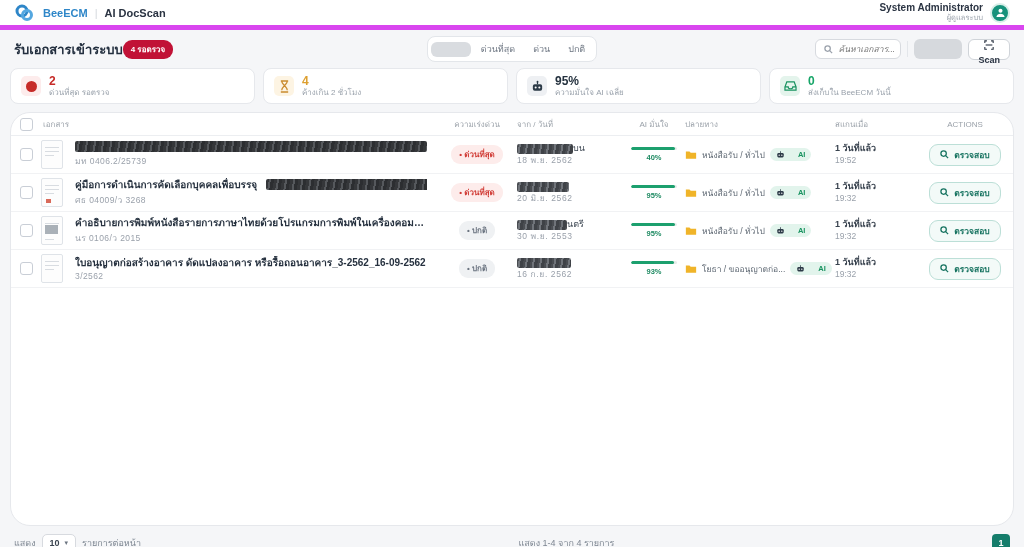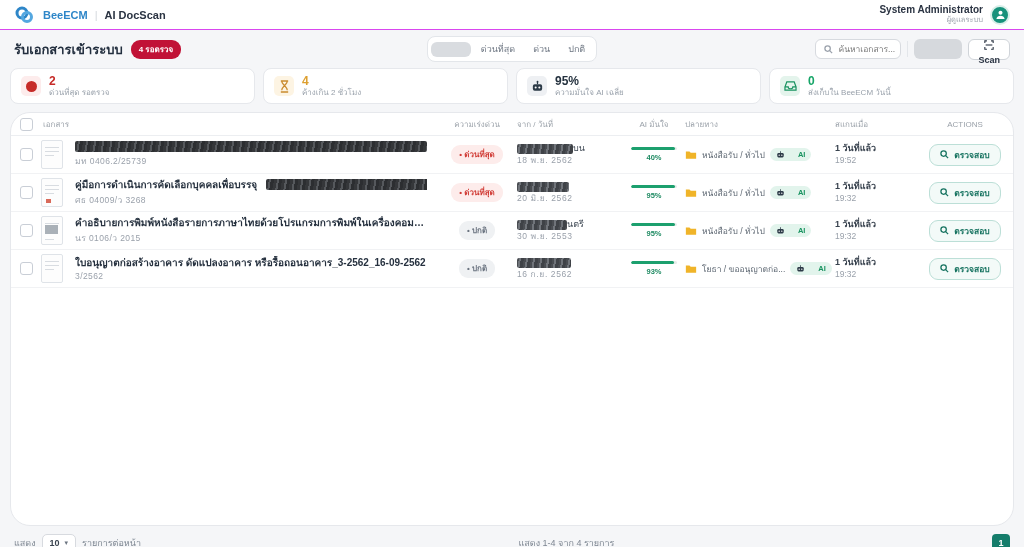--- a/index.html
+++ b/index.html
@@ -1,41 +1,41 @@
 <!DOCTYPE html>
 <html><head>
 <meta charset="utf-8">
 <style>
   *{margin:0;padding:0;box-sizing:border-box;}
   html,body{width:1024px;height:547px;overflow:hidden;}
   body{font-family:"Liberation Sans","DejaVu Sans",sans-serif;background:#f5f6f8;color:#273444;font-size:10px;}
 
   
-  .appbar{height:30px;background:#fff;border-bottom:1px solid #d946ef;display:flex;align-items:center;justify-content:space-between;padding:0 14px;}
+  .appbar{height:30px;background:#fff;border-bottom:5px solid #d946ef;display:flex;align-items:center;justify-content:space-between;padding:0 14px;}
   .brand{display:flex;align-items:center;gap:7px;}
   .brand-name{color:#2e86c8;font-weight:bold;font-size:11px;}
   .brand-sep{color:#d4d8dd;font-size:11px;}
   .app-name{font-weight:bold;font-size:11px;color:#2a3342;}
   .userbox{display:flex;align-items:center;gap:7px;}
   .user-meta{text-align:right;line-height:1.15;}
   .user-name{font-size:10px;font-weight:bold;color:#2a3342;}
   .user-role{font-size:7.5px;color:#9aa1ab;}
   .avatar{width:20px;height:20px;border-radius:50%;background:#17927b;display:flex;align-items:center;justify-content:center;border:2px solid #d9efe9;}
 
   
   .toolbar{display:flex;align-items:center;margin:7px 14px 0 14px;height:24px;}
-  .tb-left{display:flex;align-items:center;gap:8px;flex:1;}
+  .tb-left{display:flex;align-items:center;flex:1;}
   .page-title{font-size:13px;font-weight:bold;color:#222e3e;}
   .count-badge{background:#c11236;color:#fff;font-size:8px;font-weight:bold;border-radius:9px;padding:3px 8px;}
   .segmented{display:flex;align-items:center;gap:2px;border:1px solid #e3e6ea;background:#fff;border-radius:8px;padding:2px 3px;}
   .seg{font-size:9px;color:#6b7480;padding:3px 8px;border-radius:6px;cursor:default;}
   .seg.redacted{background:#d9dce0;width:40px;height:15px;padding:0;}
   .tb-right{display:flex;align-items:center;gap:6px;flex:1;justify-content:flex-end;}
   .search{display:flex;align-items:center;gap:5px;background:#fff;border:1px solid #d7dadf;border-radius:6px;height:20px;padding:0 8px;width:86px;}
-  .search input{border:none;outline:none;width:70px;font-size:8.5px;color:#66707c;font-family:inherit;background:transparent;}
+  .search input{border:none;outline:none;width:70px;font-size:8.5px;color:#66707c;font-family:inherit;background:transparent;font-style:italic;}
   .vdiv{width:1px;height:16px;background:#e3e6ea;}
   .btn-redacted{width:48px;height:20px;background:#d6d9dd;border-radius:6px;border:none;}
   .btn-scan{display:flex;align-items:center;gap:5px;background:#fff;border:1px solid #d0d4d9;border-radius:6px;height:21px;padding:0 9px;font-size:9px;font-weight:bold;color:#2a3342;flex-direction:column;}
 
   
   .cards{display:flex;gap:8px;margin:7px 10px 0 10px;}
   .card{flex:1;background:#fff;border:1px solid #e6e8ec;border-radius:8px;height:36px;display:flex;align-items:center;gap:8px;padding:0 10px;}
   .card-ic{width:20px;height:20px;border-radius:5px;display:flex;align-items:center;justify-content:center;flex:none;}
   .card-val{font-size:12px;font-weight:bold;line-height:1.1;}
   .card-lbl{font-size:8px;color:#98a0aa;line-height:1.2;}

